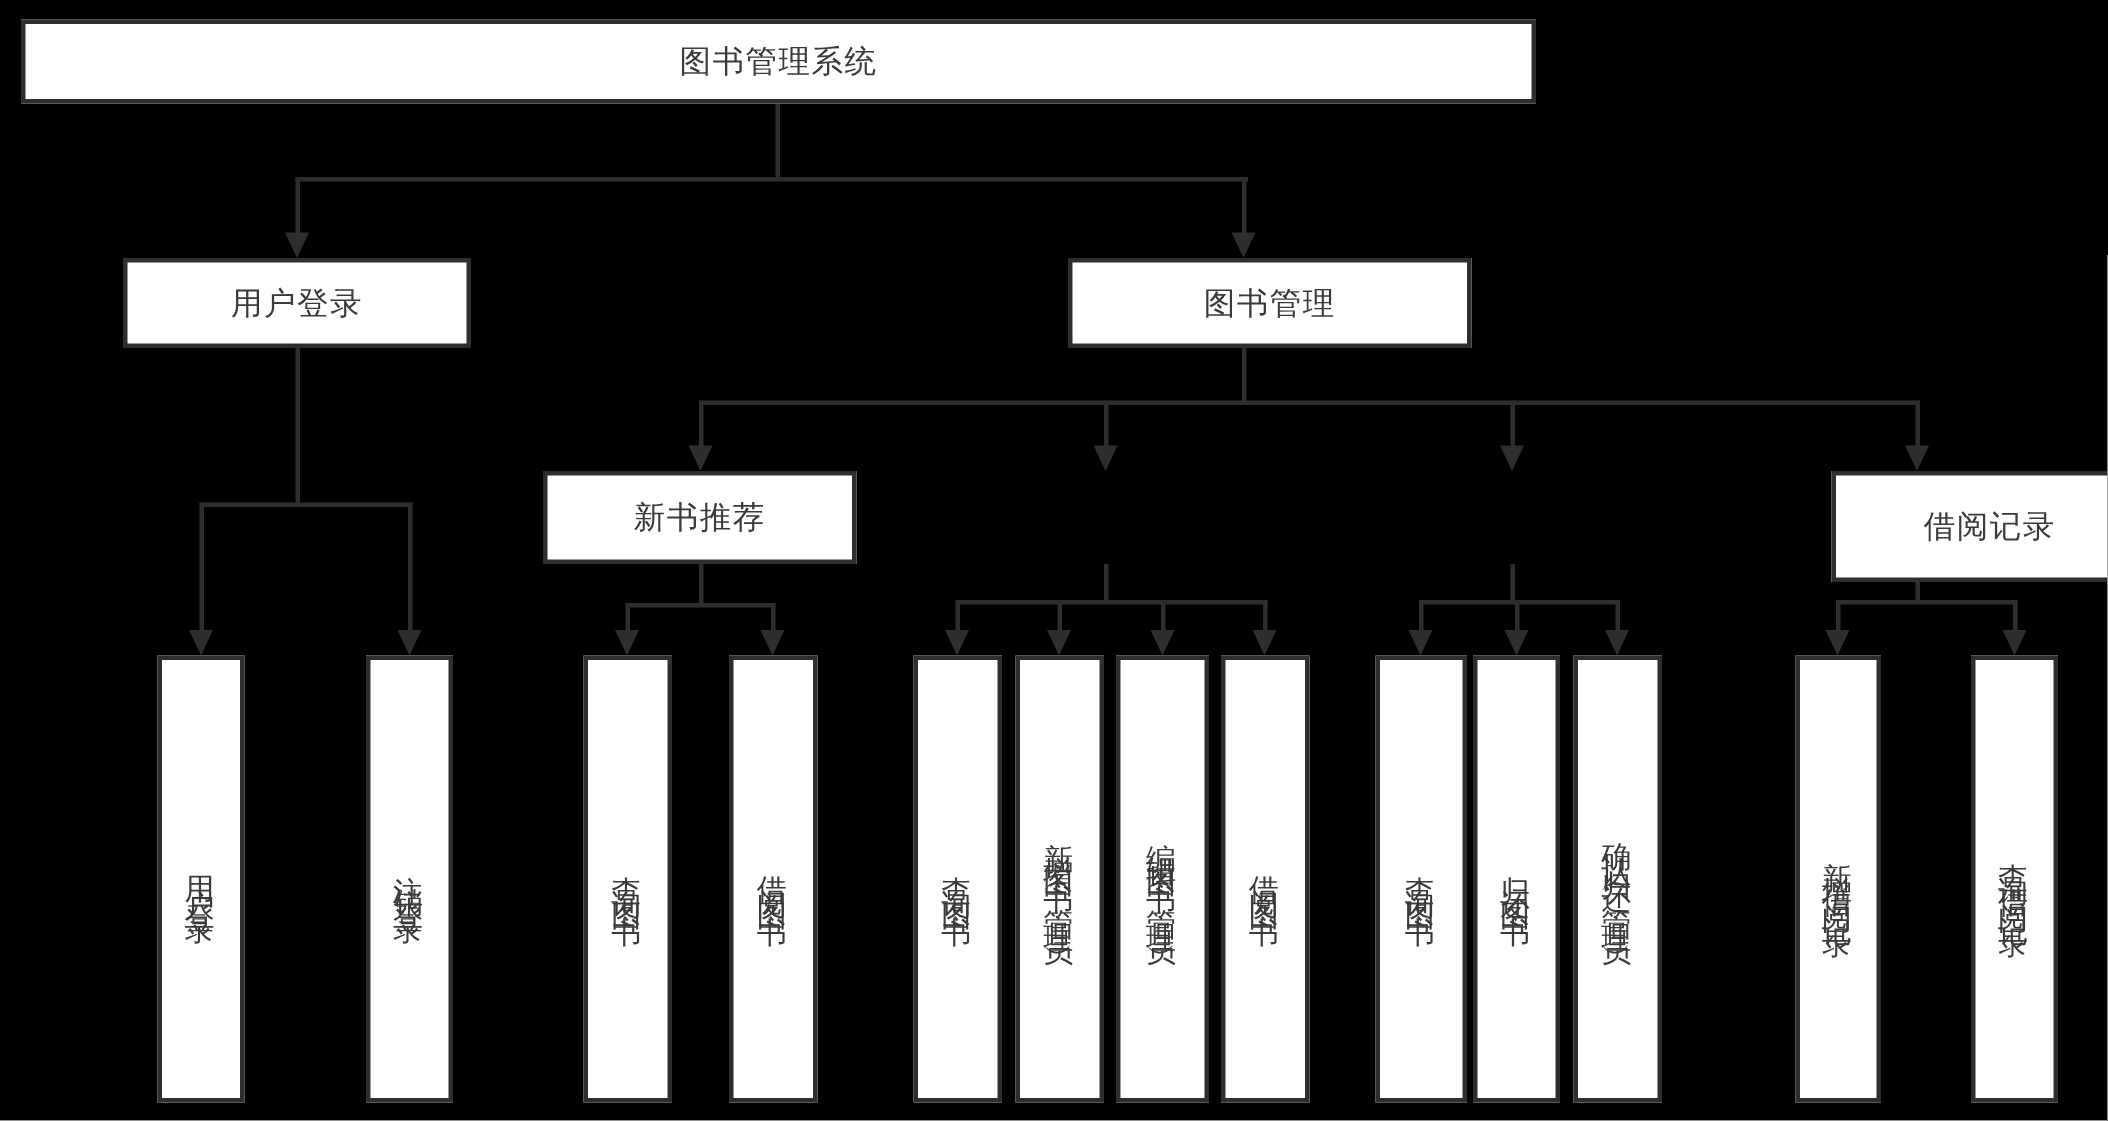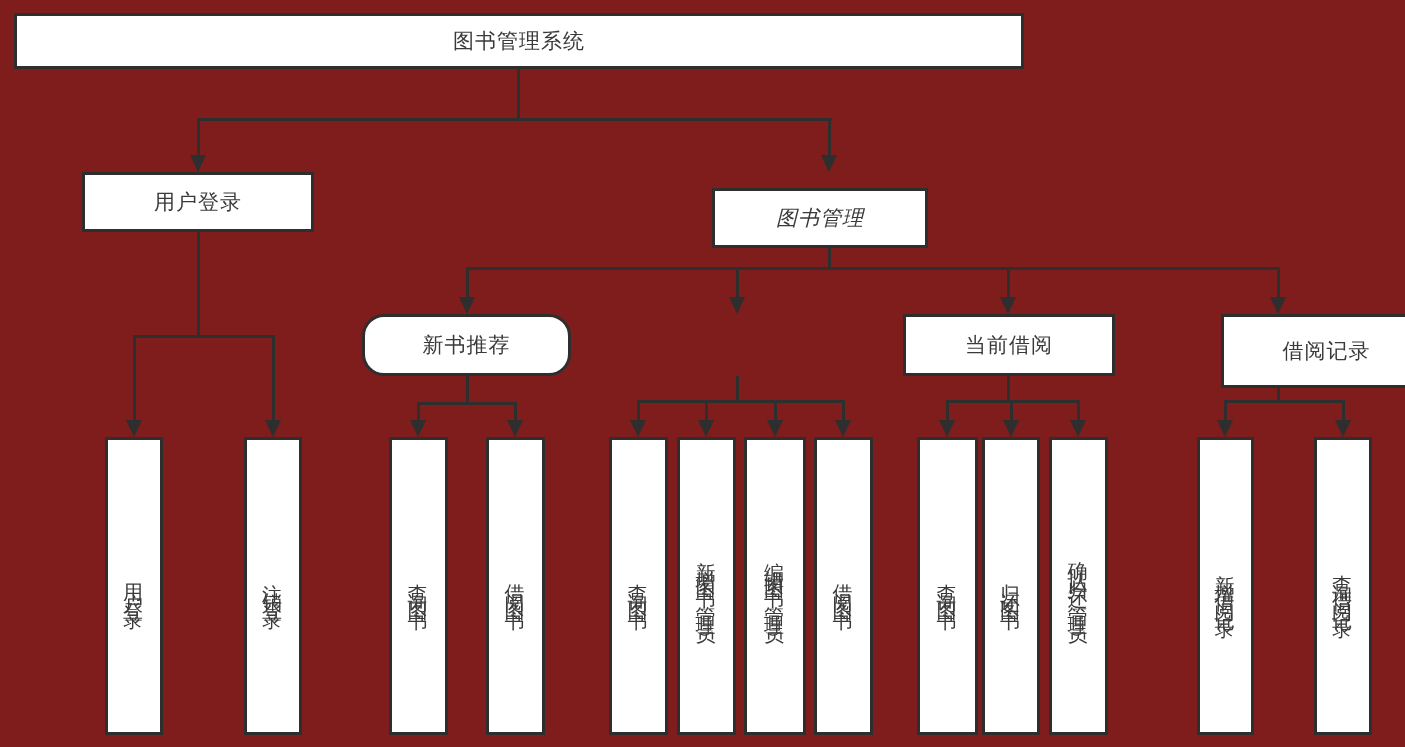--- a/index.html
+++ b/index.html
@@ -1,20 +1,20 @@
 <!DOCTYPE html>
 <html><head>
 <meta charset="utf-8">
 <style>
   html, body { margin: 0; padding: 0; background: #ffffff; }
   #canvas {
     position: relative;
     width: 1405px;
     height: 747px;
-    background: #7f1d1d;
+    background: #000000;
     font-family: "DejaVu Sans", "Liberation Sans", sans-serif;
     overflow: hidden;
   }
   .hbox {
     position: absolute;
     box-sizing: border-box;
     border: 3px solid #2e2e2e;
     background: #ffffff;
     display: flex;
     align-items: center;
@@ -75,21 +75,21 @@
   <div class="vline" style="left:517px; top:69px; height:51px;"></div>
   <div class="hline" style="left:197px; top:118px; width:635px;"></div>
   <div class="vline" style="left:197px; top:118px; height:38px;"></div>
   <div class="arrowhead" style="left:190px; top:155px;"></div>
   <div class="vline" style="left:828px; top:118px; height:38px;"></div>
   <div class="arrowhead" style="left:821px; top:155px;"></div>
 
   <div class="hbox" style="left:82px; top:172px; width:232px; height:60px;">
     <span>用户登录</span>
   </div>
-  <div class="hbox" style="left:712px; top:188px; width:216px; height:60px;font-style:italic;">
+  <div class="hbox" style="left:712px; top:172px; width:269px; height:60px;">
     <span>图书管理</span>
   </div>
 
   <div class="vline" style="left:197px; top:232px; height:105px;"></div>
   <div class="hline" style="left:133px; top:335px; width:142px;"></div>
   <div class="vline" style="left:133px; top:335px; height:86px;"></div>
   <div class="arrowhead" style="left:126px; top:420px;"></div>
   <div class="vline" style="left:272px; top:335px; height:86px;"></div>
   <div class="arrowhead" style="left:265px; top:420px;"></div>
 
@@ -97,25 +97,22 @@
   <div class="hline" style="left:466px; top:267px; width:814px;"></div>
   <div class="vline" style="left:466px; top:267px; height:32px;"></div>
   <div class="arrowhead" style="left:459px; top:297px;"></div>
   <div class="vline" style="left:736px; top:267px; height:32px;"></div>
   <div class="arrowhead" style="left:729px; top:297px;"></div>
   <div class="vline" style="left:1007px; top:267px; height:32px;"></div>
   <div class="arrowhead" style="left:1000px; top:297px;"></div>
   <div class="vline" style="left:1277px; top:267px; height:32px;"></div>
   <div class="arrowhead" style="left:1270px; top:297px;"></div>
 
-  <div class="hbox" style="left:362px; top:314px; width:209px; height:62px;border-radius:22px;">
+  <div class="hbox" style="left:362px; top:314px; width:209px; height:62px;">
     <span>新书推荐</span>
-  </div>
-  <div class="hbox" style="left:903px; top:314px; width:212px; height:62px;">
-    <span>当前借阅</span>
   </div>
   <div class="hbox" style="left:1221px; top:314px; width:211px; height:74px;">
     <span>借阅记录</span>
   </div>
 
   <div class="vline" style="left:466px; top:376px; height:28px;"></div>
   <div class="hline" style="left:417px; top:402px; width:100px;"></div>
   <div class="vline" style="left:417px; top:402px; height:20px;"></div>
   <div class="arrowhead" style="left:410px; top:420px;"></div>
   <div class="vline" style="left:514px; top:402px; height:20px;"></div>

